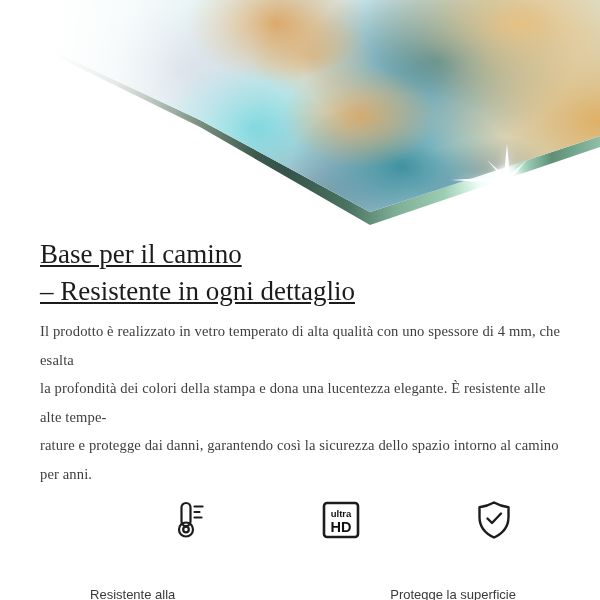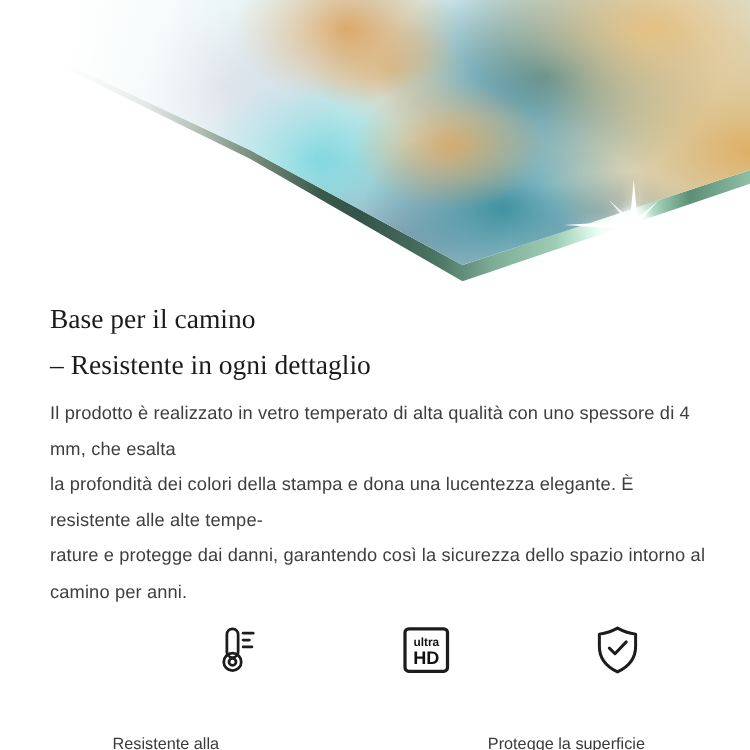--- a/index.html
+++ b/index.html
@@ -44,27 +44,28 @@
   .sparkle{
     position:absolute;left:447px;top:120px;width:120px;height:120px;
     filter:drop-shadow(0 0 5px rgba(255,255,255,.95));
   }
 
   
   .content{padding:0 40px;}
   .title{
     margin:4px 0 0 0;
     font-family:"Liberation Serif","DejaVu Serif",serif;
-    font-weight:400;font-size:22px;line-height:37px;color:#1b1b1b;
+    font-weight:400;font-size:27px;line-height:37px;color:#1b1b1b;text-decoration:underline;
   }
   .title span{display:block;}
   .desc{
     margin:7px 0 0 0;width:528px;
     font-size:14.6px;line-height:28.6px;letter-spacing:.12px;color:#3e3e3e;
     white-space:pre-line;
+    font-family:Liberation Serif, serif;
   }
 
   
   .features{
     margin:9px 44px 0 16px;
     display:grid;grid-template-columns:repeat(3,1fr);row-gap:16px;
   }
   .feature{display:flex;flex-direction:column;align-items:flex-end;gap:36px;}
   .feature svg{width:44px;height:44px;display:block;}
   .feature .lbl{margin-top:9px;font-size:13px;line-height:15px;color:#3a3a3a;text-align:center;}

